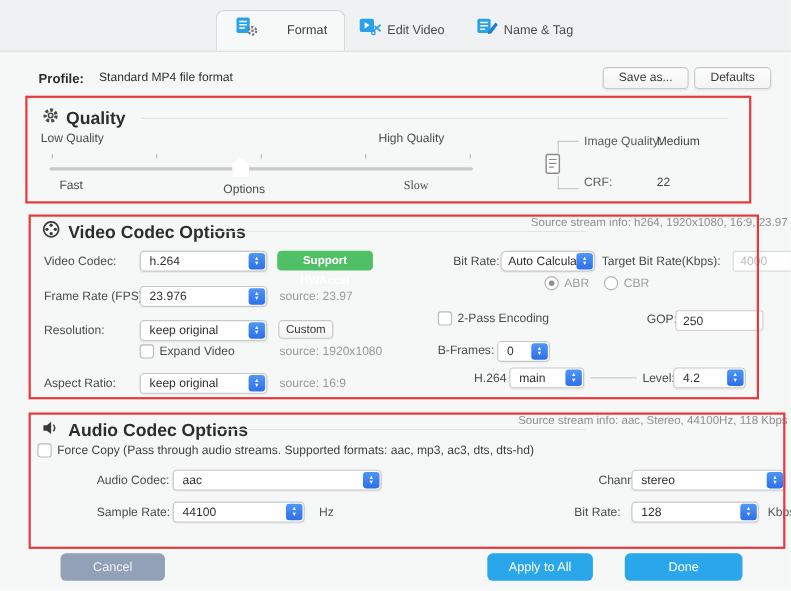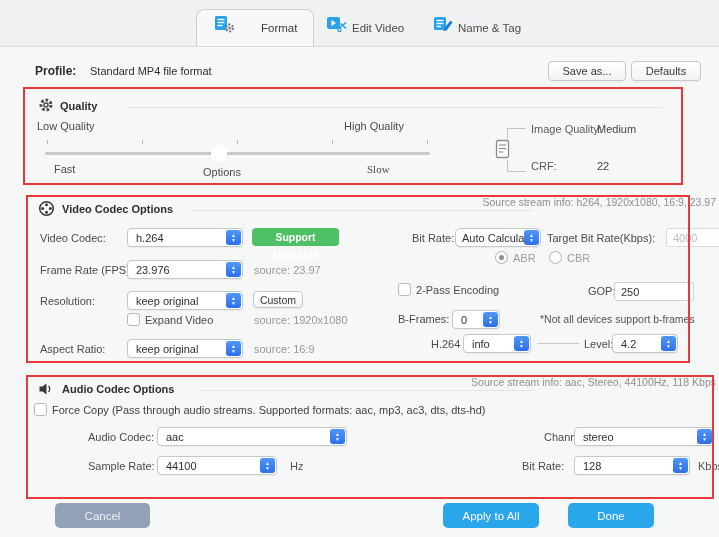--- a/index.html
+++ b/index.html
@@ -9,21 +9,21 @@
   
   .tabbar{position:absolute;left:0;top:0;width:719px;height:46px;background:#eff1f2;border-bottom:1px solid #d9dbdc;}
   .tab-active{position:absolute;left:196px;top:9px;width:118px;height:37px;background:#f7f8f8;
     border:1px solid #cfd0d1;border-bottom:none;border-radius:8px 8px 0 0;box-sizing:border-box;}
   .tab-label{position:absolute;font-size:11.5px;color:#3c3c3c;white-space:nowrap;}
 
   .abs{position:absolute;}
   .lbl{position:absolute;font-size:11px;color:#4b4b4b;white-space:nowrap;}
   .bold{font-weight:bold;color:#2d2d2d;}
   .gray{color:#989898;}
-  .title{position:absolute;font-size:11px;font-weight:bold;color:#2d2d2d;white-space:nowrap;}
+  .title{position:absolute;font-size:16px;font-weight:bold;color:#2d2d2d;white-space:nowrap;}
   .src{position:absolute;font-size:10.5px;color:#8f8f8f;white-space:nowrap;}
   .divider{position:absolute;height:1px;background:#e3e4e4;}
 
   
   .redbox{position:absolute;border:2px solid #e8393a;pointer-events:none;z-index:50;}
 
   
   .dd{position:absolute;height:19px;background:#fff;border:1px solid #c6c7c9;border-radius:4px;
       box-sizing:border-box;box-shadow:0 1px 1px rgba(0,0,0,.05);}
   .ddtxt{position:absolute;left:8px;top:50%;transform:translateY(-50%);font-size:11px;color:#2f2f2f;white-space:nowrap;}
@@ -189,32 +189,31 @@
 
   <div class="cb" style="left:127px;top:313px;"></div>
   <span class="lbl" style="left:145px;top:314px;">Expand Video</span>
   <span class="lbl gray" style="left:254px;top:314px;">source: 1920x1080</span>
 
   <span class="lbl" style="left:398px;top:313px;">B-Frames:</span>
   <div class="dd" style="left:452px;top:310px;width:48px;">
     <span class="ddtxt">0</span>
     <span class="stepper"></span>
   </div>
-  <span class="lbl" style="left:540px;top:313px;color:#555;font-size:10.5px;">*Not all devices support b-frames</span>
 
   <span class="lbl" style="left:40px;top:343px;">Aspect Ratio:</span>
   <div class="dd" style="left:127px;top:339px;width:116px;">
     <span class="ddtxt">keep original</span>
     <span class="stepper"></span>
   </div>
   <span class="lbl gray" style="left:254px;top:343px;">source: 16:9</span>
 
   <span class="lbl" style="left:395px;top:338px;padding-left:36px;">H.264 Profile:</span>
   <div class="dd" style="left:463px;top:334px;width:68px;">
-    <span class="ddtxt">info</span>
+    <span class="ddtxt">main</span>
     <span class="stepper"></span>
   </div>
   <div class="divider" style="left:537px;top:343px;width:42px;background:#c9c9c9;"></div>
   <span class="lbl" style="left:584px;top:338px;">Level:</span>
   <div class="dd" style="left:612px;top:334px;width:66px;">
     <span class="ddtxt">4.2</span>
     <span class="stepper"></span>
   </div>
 
   <div class="redbox" style="left:26px;top:375px;width:684px;height:120px;"></div>
@@ -250,15 +249,15 @@
 
   <span class="lbl" style="left:522px;top:460px;">Bit Rate:</span>
   <div class="dd" style="left:574px;top:456px;width:116px;">
     <span class="ddtxt">128</span>
     <span class="stepper"></span>
   </div>
   <span class="lbl" style="left:698px;top:460px;color:#555;">Kbps</span>
 
   <button class="btn-big" style="left:55px;top:503px;width:95px;height:25px;background:#92a0b8;color:#eef1f6;">Cancel</button>
   <button class="btn-big" style="left:443px;top:503px;width:96px;height:25px;background:#29a7ea;">Apply to All</button>
-  <button class="btn-big" style="left:568px;top:503px;width:86px;height:25px;background:#29a7ea;">Done</button>
+  <button class="btn-big" style="left:568px;top:503px;width:107px;height:25px;background:#29a7ea;">Done</button>
 
 </div>
 
 </body></html>

